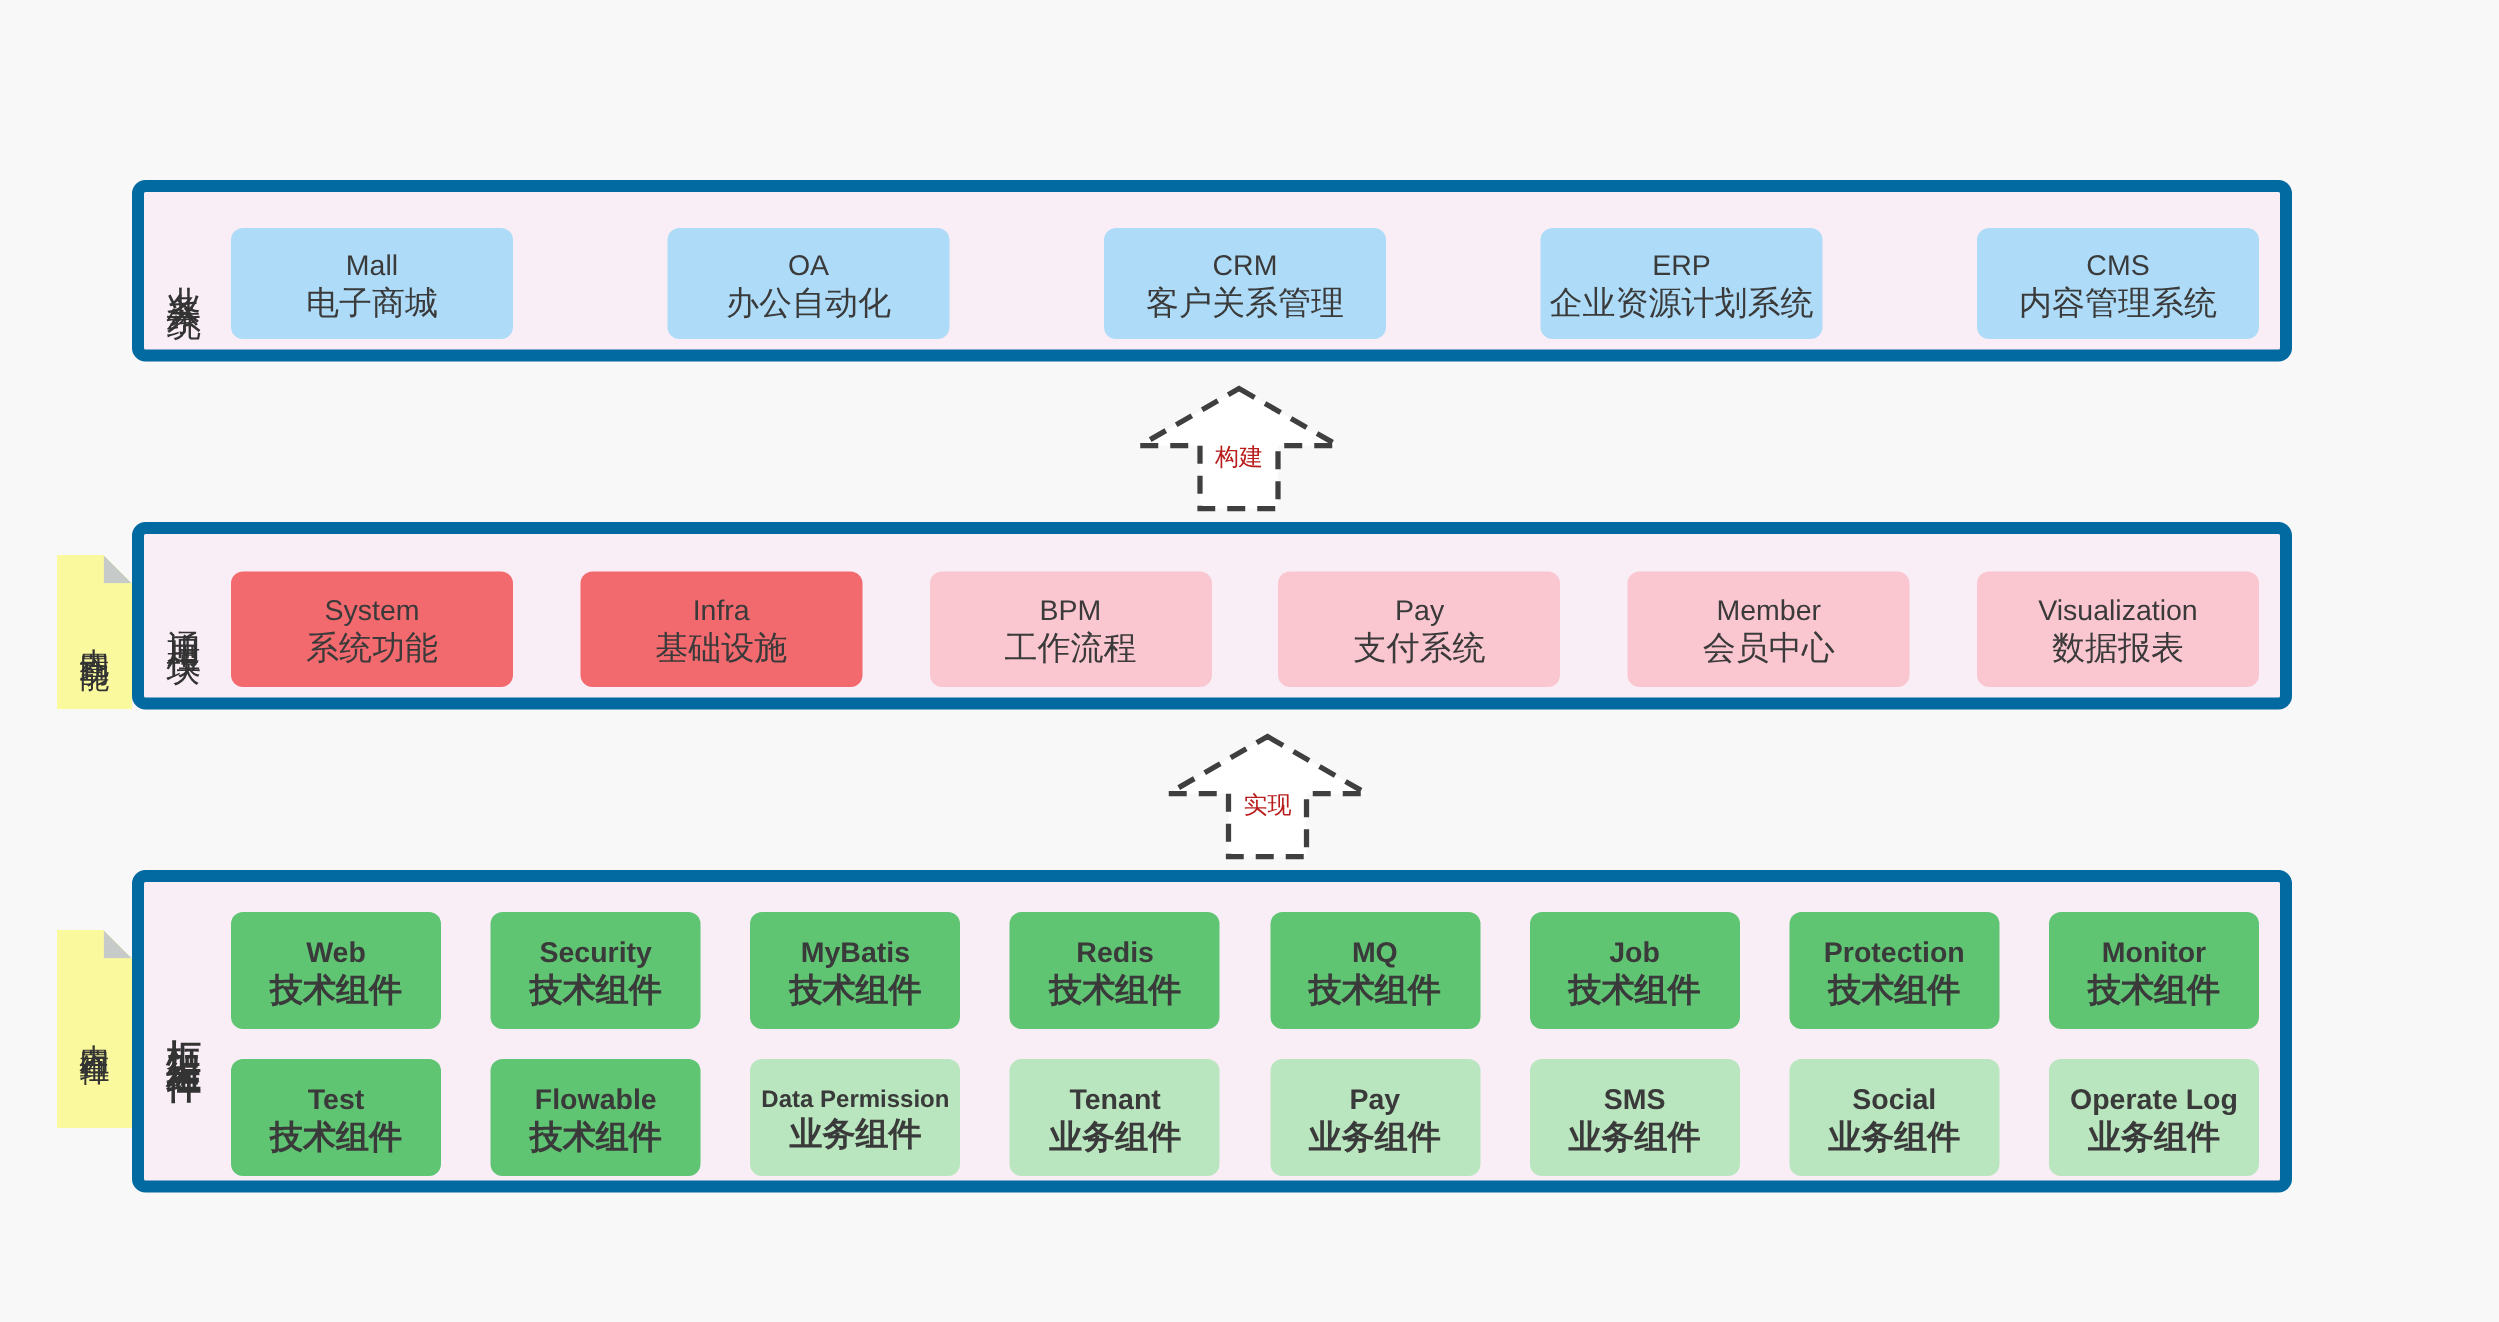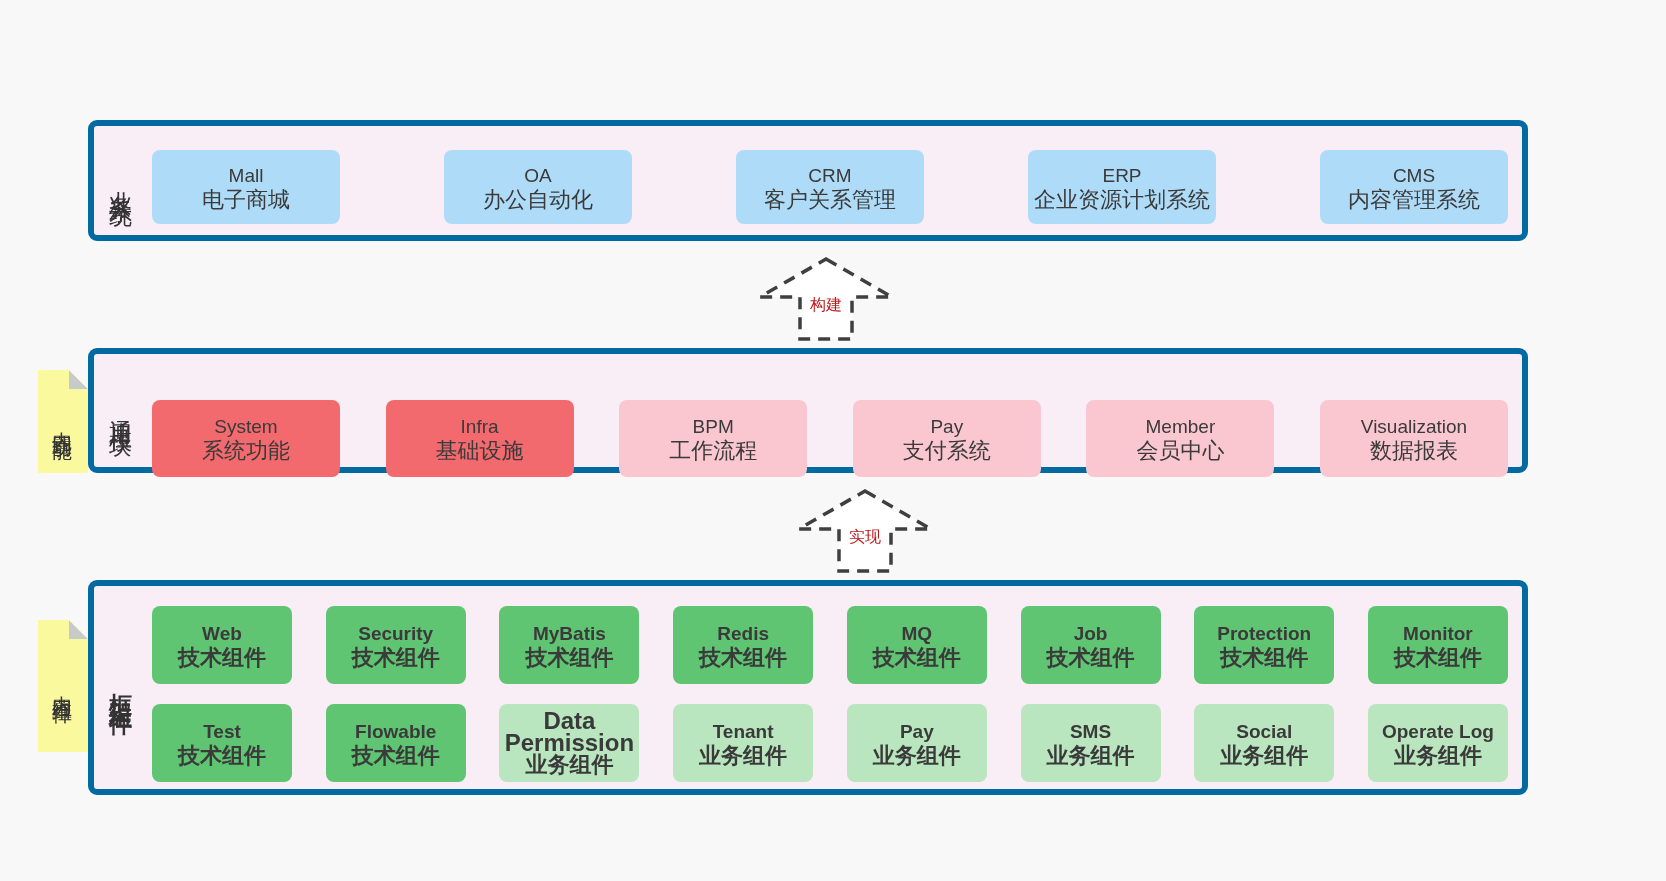--- a/index.html
+++ b/index.html
@@ -3,21 +3,21 @@
 <meta charset="utf-8">
 <title>diagram</title>
 <style>
   html,body{margin:0;padding:0;background:#f8f8f8;}
   .canvas{
     position:relative;width:1666px;height:881px;background:#f8f8f8;overflow:hidden;
     font-family:"Liberation Sans","DejaVu Sans",sans-serif;color:#3a3a3a;
   }
   .layer{
     position:absolute;left:88px;width:1440px;background:#f9edf6;
-    border:6px solid #0369a1;border-radius:9px;box-sizing:border-box;
+    border:8px solid #0369a1;border-radius:9px;box-sizing:border-box;
   }
   .layer-label{
     position:absolute;left:12px;top:50%;transform:translateY(-50%);
     writing-mode:vertical-rl;text-orientation:upright;
     font-size:23px;letter-spacing:6px;color:#333;white-space:nowrap;
   }
   .row{
     position:absolute;left:58px;right:14px;display:flex;justify-content:space-between;
   }
   .box{
@@ -25,21 +25,21 @@
     text-align:center;box-sizing:border-box;padding:4px 6px;
   }
   .box .t{font-size:19px;line-height:25px;}
   .box .s{font-size:22px;line-height:24px;}
   .box.blue{background:#aedcf8;}
   .box.red{background:#f2696e;}
   .box.pink{background:#fac7d1;}
   .box.green{background:#5fc573;}
   .box.lightgreen{background:#b9e6bf;}
   .wide{width:188px;height:74px;}
-  .mid{width:188px;height:77px;margin-top:21px;}
+  .mid{width:188px;height:77px;}
   .small{width:140px;height:78px;}
   .note{
     position:absolute;left:38px;width:50px;background:#fbf99e;
     clip-path:polygon(0 0,calc(100% - 19px) 0,100% 19px,100% 100%,0 100%);
   }
   .note-fold{
     position:absolute;top:0;right:0;width:19px;height:19px;background:#c6cac9;
     clip-path:polygon(0 0,100% 100%,0 100%);
   }
   .note-text{
@@ -120,21 +120,21 @@
         <div class="t">Member</div>
         <div class="s">会员中心</div>
       </div>
       <div class="box mid pink">
         <div class="t">Visualization</div>
         <div class="s">数据报表</div>
       </div>
     </div>
   </div>
 
-  <div class="arrow" style="left:795px;top:487px;">
+  <div class="arrow" style="left:775px;top:487px;">
     <svg viewBox="0 0 140 88">
       <polygon points="70,4 136,42 96,42 96,84 44,84 44,42 4,42" fill="#ffffff" stroke="#3f3f3f" stroke-width="3.5" stroke-dasharray="12 8"></polygon>
     </svg>
     <div class="arrow-label">实现</div>
   </div>
 
   <div class="note" style="top:620px;height:132px;">
     <div class="note-fold"></div>
     <div class="note-text">内置组件</div>
   </div>
@@ -178,21 +178,21 @@
     <div class="row" style="top:118px;">
       <div class="box small green">
         <div class="t">Test</div>
         <div class="s">技术组件</div>
       </div>
       <div class="box small green">
         <div class="t">Flowable</div>
         <div class="s">技术组件</div>
       </div>
       <div class="box small lightgreen">
-        <div class="t" style="font-size:24px;line-height:22px;">Data Permission</div>
+        <div class="t" style="font-size:16px;line-height:22px;">Data Permission</div>
         <div class="s" style="line-height:22px;">业务组件</div>
       </div>
       <div class="box small lightgreen">
         <div class="t">Tenant</div>
         <div class="s">业务组件</div>
       </div>
       <div class="box small lightgreen">
         <div class="t">Pay</div>
         <div class="s">业务组件</div>
       </div>

